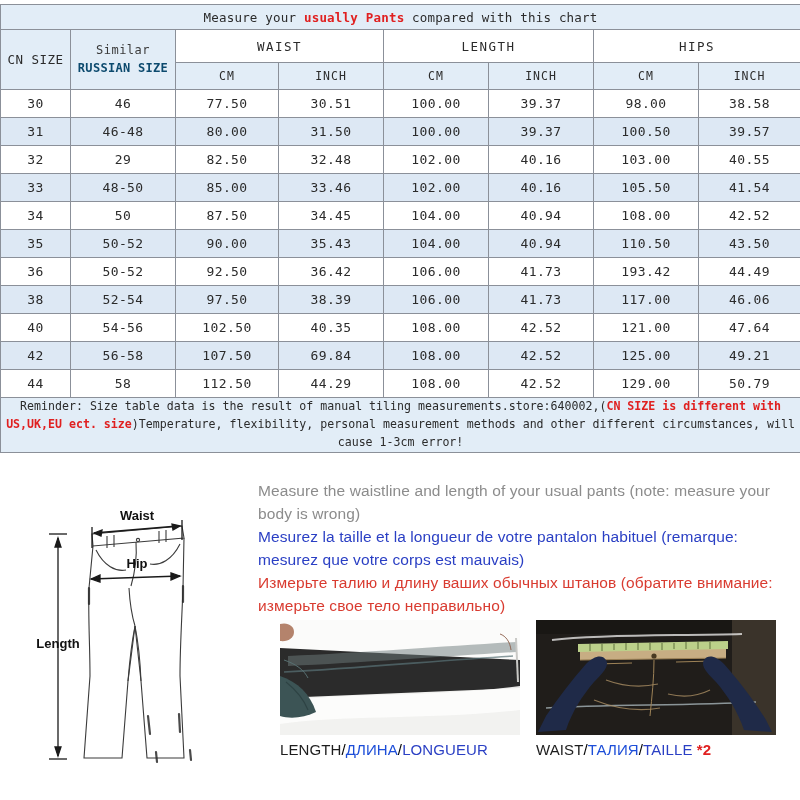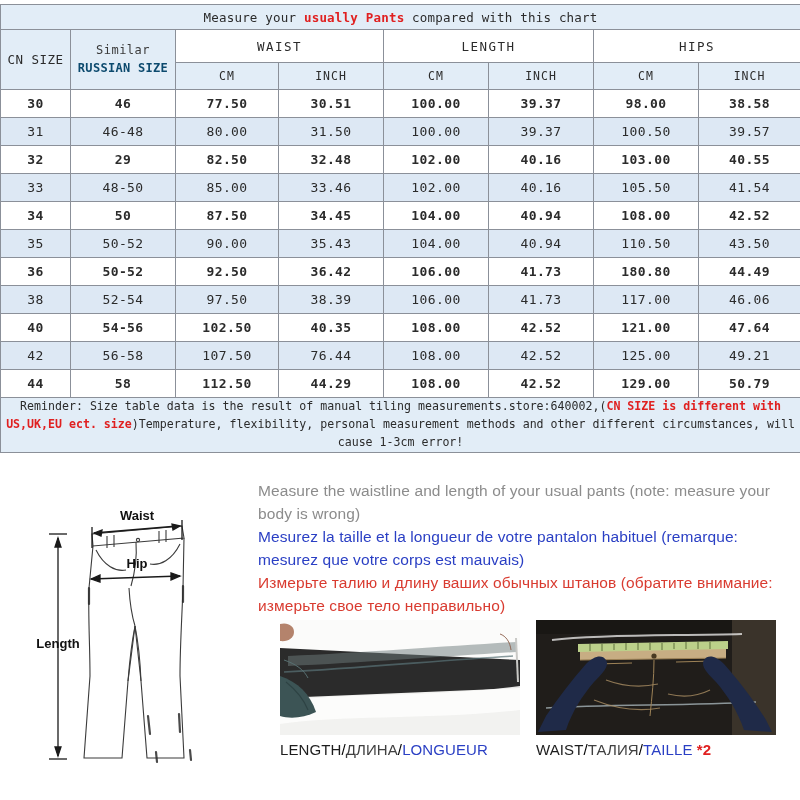--- a/index.html
+++ b/index.html
@@ -104,21 +104,21 @@
     font-weight: bold;
     letter-spacing: .3px;
   }
 
   
   tr.data-row td {
     height: 27px;
     font-size: 13px;
     letter-spacing: .4px;
   }
-  tr.data-row.odd td { background: #ffffff; font-weight: bold; }
+  tr.data-row.odd td { background: #ffffff; }
   tr.data-row.even td { background: #dde8f4; }
 
   
   .reminder-cell {
     background: #e2edf7;
     padding: 4px 6px 6px 6px;
     font-size: 11.6px;
     line-height: 1.55;
     text-align: center;
     color: #2b2b2b;
@@ -188,21 +188,21 @@
   .photo-frame svg { display: block; }
 
   .caption {
     margin-top: 6px;
     font-family: "Liberation Sans", sans-serif;
     font-size: 15px;
     letter-spacing: .1px;
     white-space: nowrap;
   }
   .cap-a { color: #1d1d1d; }
-  .cap-b { color: #404040; }
+  .cap-b { color: #1d4ed8; }
   .cap-c { color: #2a3fc4; }
   .cap-star { color: #e02020; font-weight: bold; }
 
   .diagram-label {
     font-family: "Liberation Sans", sans-serif;
     font-weight: bold;
     font-size: 13px;
     fill: #111111;
   }
 </style>
@@ -311,21 +311,21 @@
           <td>110.50</td>
           <td>43.50</td>
         </tr>
         <tr class="data-row odd">
           <td>36</td>
           <td>50-52</td>
           <td>92.50</td>
           <td>36.42</td>
           <td>106.00</td>
           <td>41.73</td>
-          <td>180.80</td>
+          <td>193.42</td>
           <td>44.49</td>
         </tr>
         <tr class="data-row even">
           <td>38</td>
           <td>52-54</td>
           <td>97.50</td>
           <td>38.39</td>
           <td>106.00</td>
           <td>41.73</td>
           <td>117.00</td>
@@ -338,21 +338,21 @@
           <td>40.35</td>
           <td>108.00</td>
           <td>42.52</td>
           <td>121.00</td>
           <td>47.64</td>
         </tr>
         <tr class="data-row even">
           <td>42</td>
           <td>56-58</td>
           <td>107.50</td>
-          <td>76.44</td>
+          <td>69.84</td>
           <td>108.00</td>
           <td>42.52</td>
           <td>125.00</td>
           <td>49.21</td>
         </tr>
         <tr class="data-row odd">
           <td>44</td>
           <td>58</td>
           <td>112.50</td>
           <td>44.29</td>

